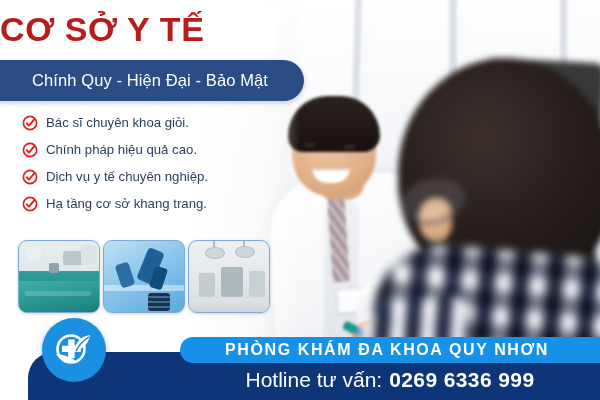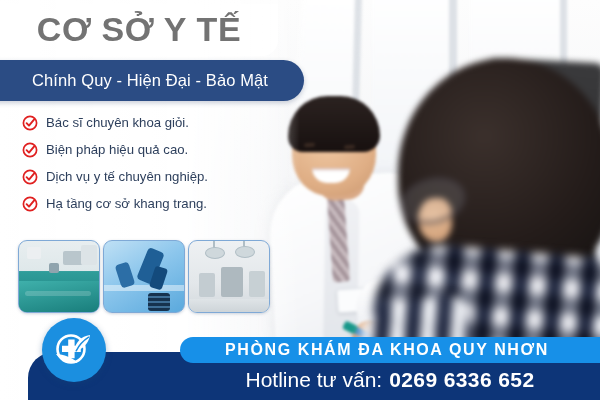--- a/index.html
+++ b/index.html
@@ -164,23 +164,22 @@
   }
 
   
   .title-panel{
     position:absolute;left:-14px;top:4px;width:292px;height:52px;
     background:rgba(255,255,255,.82);
     border-radius:0 0 16px 0;
   }
   .title{
     position:absolute;left:0;top:12px;width:278px;
-    text-align:center;
     font-size:34px;font-weight:bold;letter-spacing:.6px;
-    color:#737373;
+    color:#b91c1c;
     line-height:34px;
     white-space:nowrap;
   }
   .subtitle-bar{
     position:absolute;left:-16px;top:60px;width:320px;height:41px;
     background:#2b4c84;
     border-radius:0 21px 21px 0;
     box-shadow:0 2px 5px rgba(40,60,100,.25);
   }
   .subtitle{
@@ -350,21 +349,21 @@
       <span>Bác sĩ chuyên khoa giỏi.</span>
     </div>
 
     <div class="bullet">
       <span class="chk">
         <svg width="16" height="16" viewBox="0 0 16 16">
           <circle cx="8" cy="8" r="6.6" fill="none" stroke="#e02020" stroke-width="1.7"></circle>
           <path d="M4.6 8.2 L7 10.6 L12.2 4.3" fill="none" stroke="#e02020" stroke-width="1.9" stroke-linecap="round" stroke-linejoin="round"></path>
         </svg>
       </span>
-      <span>Biện pháp hiệu quả cao.</span>
+      <span>Chính pháp hiệu quả cao.</span>
     </div>
 
     <div class="bullet">
       <span class="chk">
         <svg width="16" height="16" viewBox="0 0 16 16">
           <circle cx="8" cy="8" r="6.6" fill="none" stroke="#e02020" stroke-width="1.7"></circle>
           <path d="M4.6 8.2 L7 10.6 L12.2 4.3" fill="none" stroke="#e02020" stroke-width="1.9" stroke-linecap="round" stroke-linejoin="round"></path>
         </svg>
       </span>
       <span>Dịch vụ y tế chuyên nghiệp.</span>
@@ -423,16 +422,16 @@
   </div>
 
   <div class="bottom-bar"></div>
 
   <div class="ribbon">
     <div class="ribbon-text">PHÒNG KHÁM ĐA KHOA QUY NHƠN</div>
   </div>
 
   <div class="hotline">
     <span>Hotline tư vấn:</span>
-    <b>0269 6336 652</b>
+    <b>0269 6336 999</b>
   </div>
 
 </div>
 
 </body></html>

